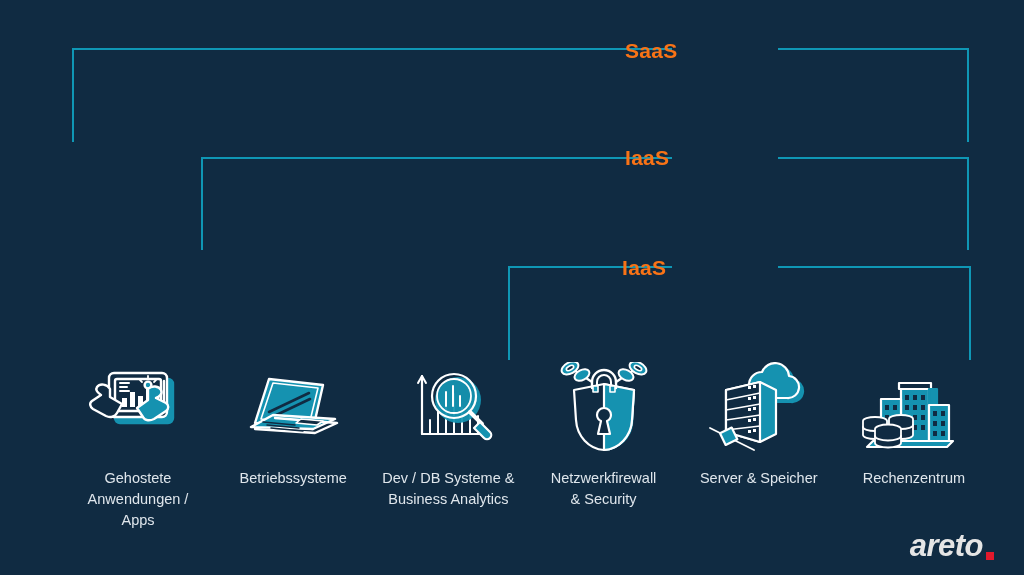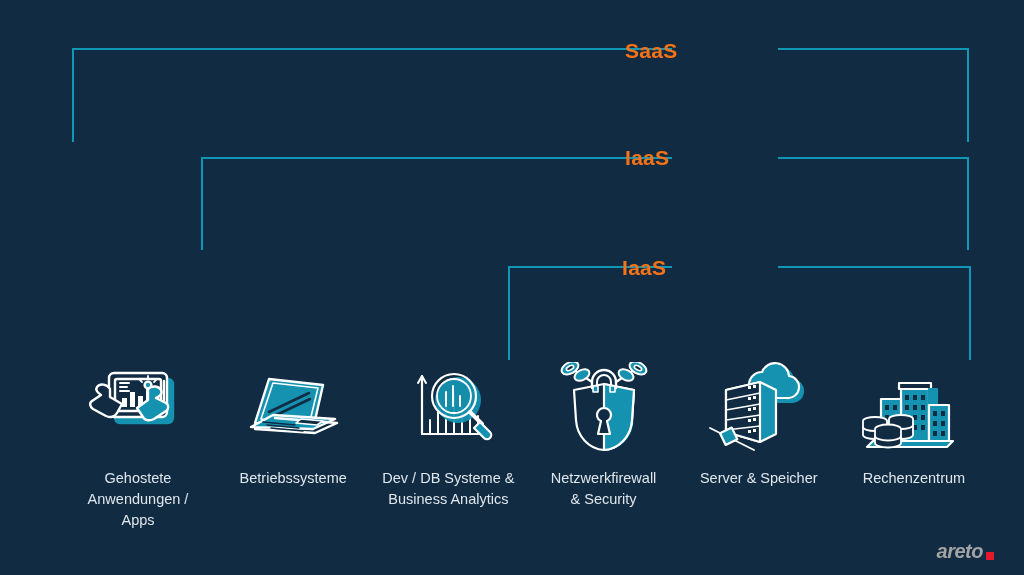--- a/index.html
+++ b/index.html
@@ -73,22 +73,22 @@
 
   
   #logo {
     position: absolute;
     right: 30px;
     bottom: 14px;
     display: flex;
     align-items: flex-end;
   }
   #logo .logo-word {
-    color: #a3a3a3;
-    font-size: 20px;
+    color: #e5e5e5;
+    font-size: 31px;
     font-style: italic;
     font-weight: bold;
     letter-spacing: -0.5px;
     line-height: 1;
     margin-left: 24px;
   }
   #logo .logo-dot {
     width: 8px;
     height: 8px;
     background: #e2192c;

